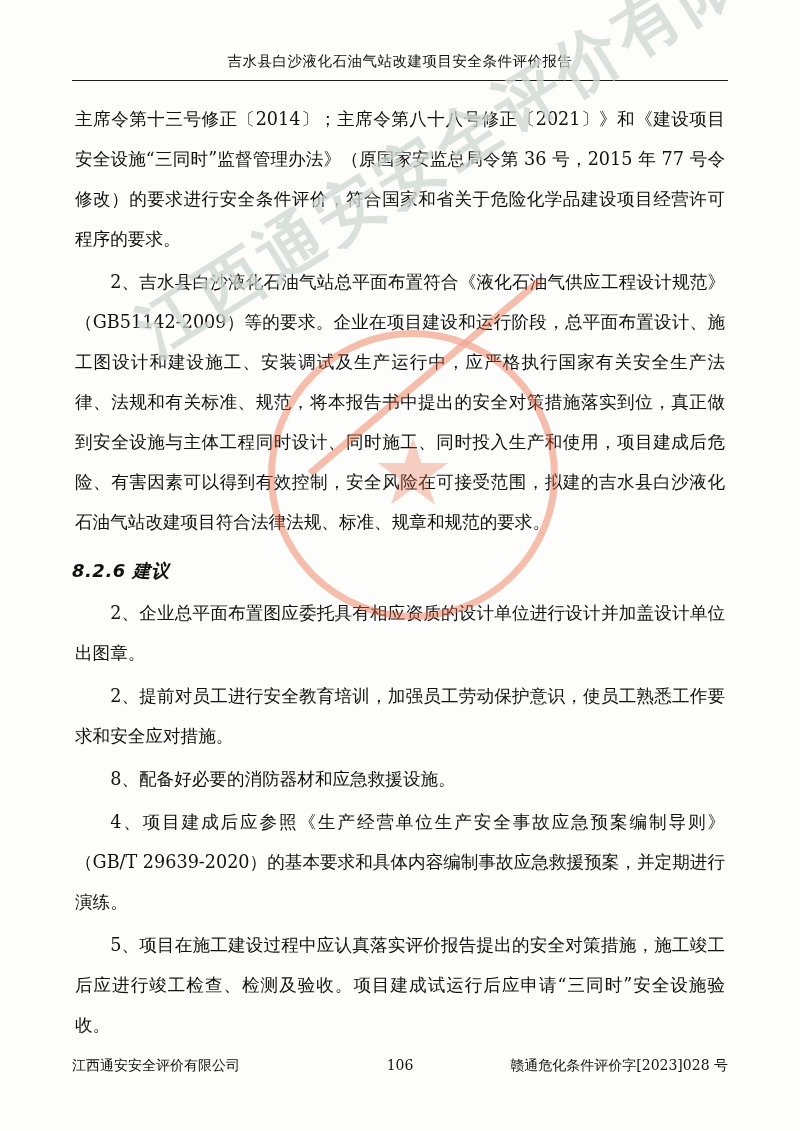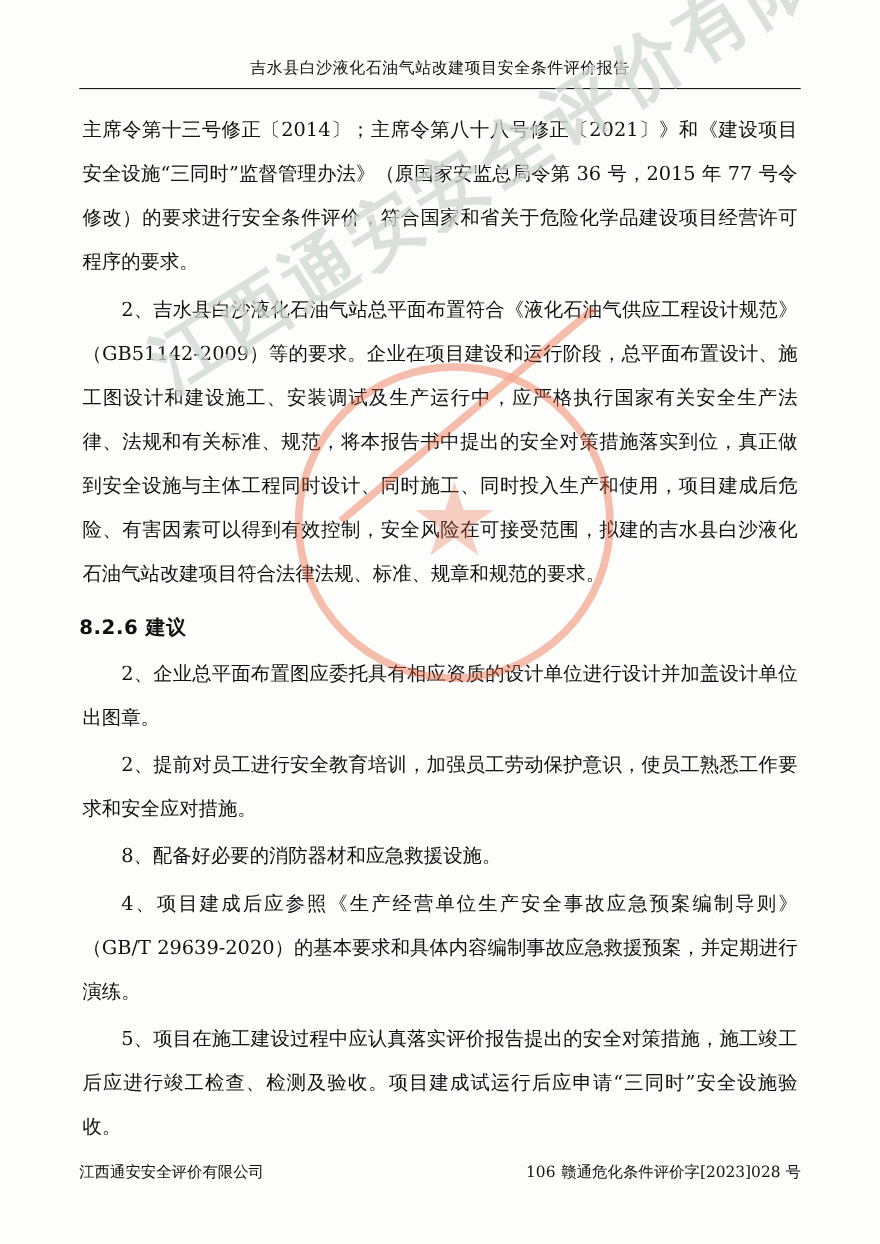--- a/index.html
+++ b/index.html
@@ -64,39 +64,40 @@
   .para.indent {
     text-indent: 2em;
   }
   .section-title {
     margin: 10px 0 2px 0;
     font-size: 18px;
     font-weight: bold;
     font-family: "DejaVu Sans", "Liberation Sans", sans-serif;
     letter-spacing: 0.5px;
     line-height: 38px;
+    font-style: italic;
   }
   .section-title .num {
     font-family: "DejaVu Sans", "Liberation Sans", sans-serif;
   }
 
   
   .footer {
     position: absolute;
     left: 72px;
     bottom: 56px;
     width: 656px;
     display: flex;
     justify-content: space-between;
     align-items: baseline;
     font-size: 14px;
     color: #111;
   }
   .footer-left { width: 34%; text-align: left; }
-  .footer-center { width: 32%; text-align: right; }
+  .footer-center { width: 32%; text-align: center; }
   .footer-right { width: 34%; text-align: right; }
 
   
   .watermark {
     position: absolute;
     left: 0;
     top: 0;
     width: 800px;
     height: 1131px;
     pointer-events: none;

